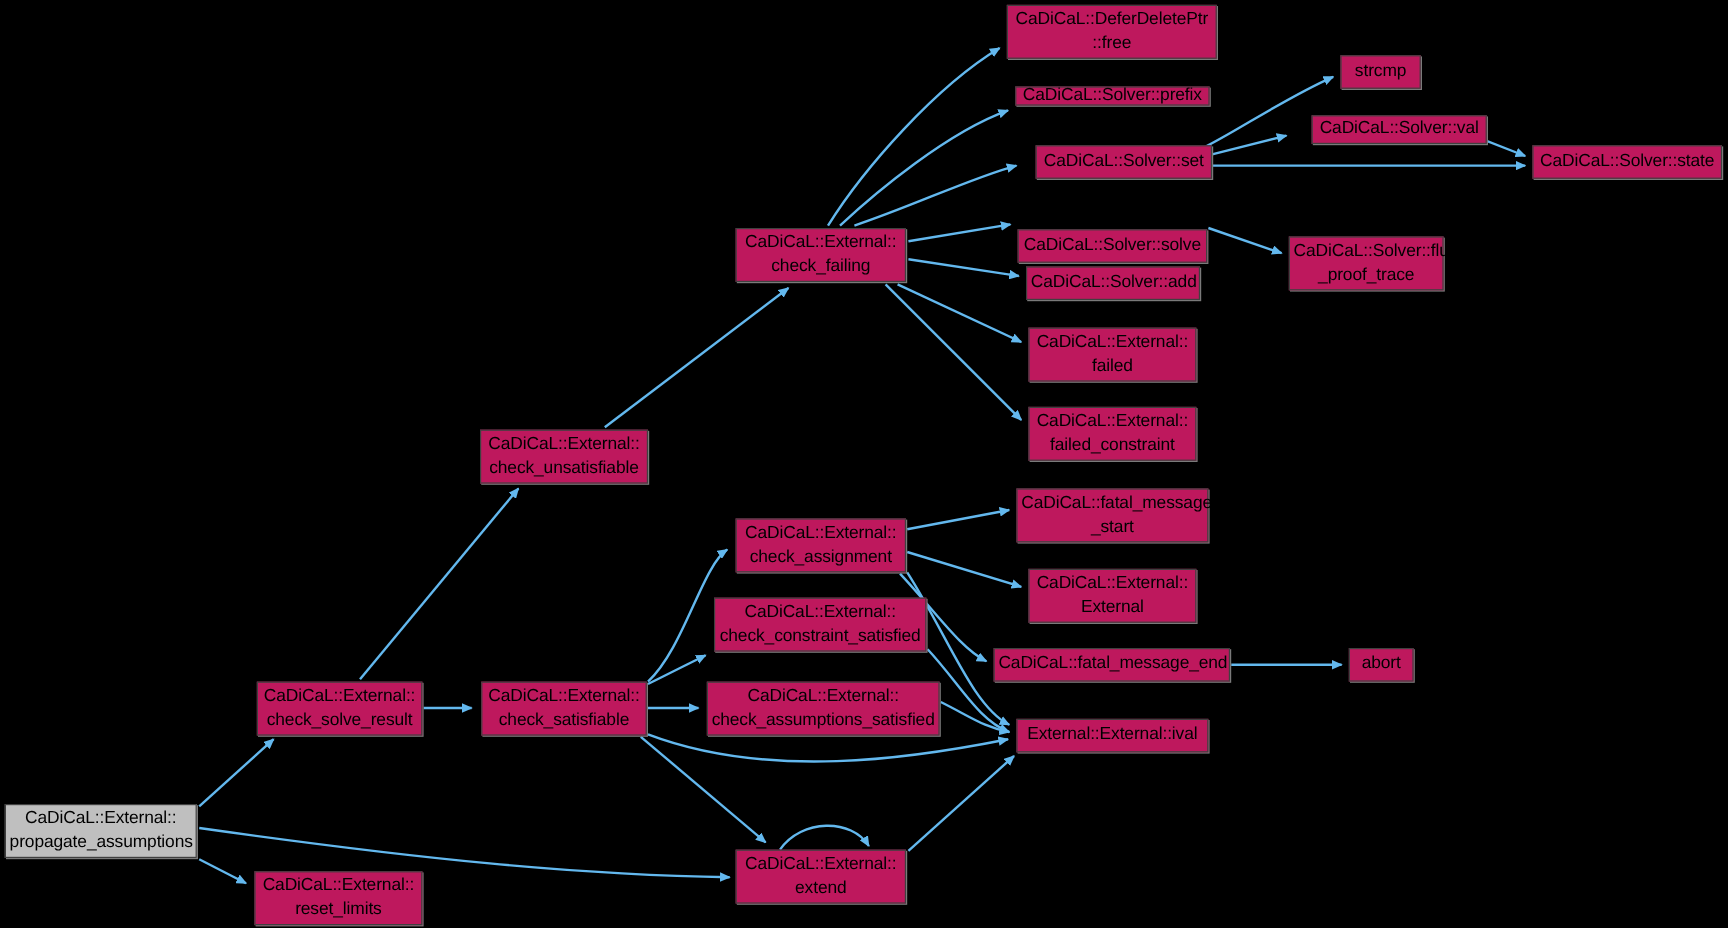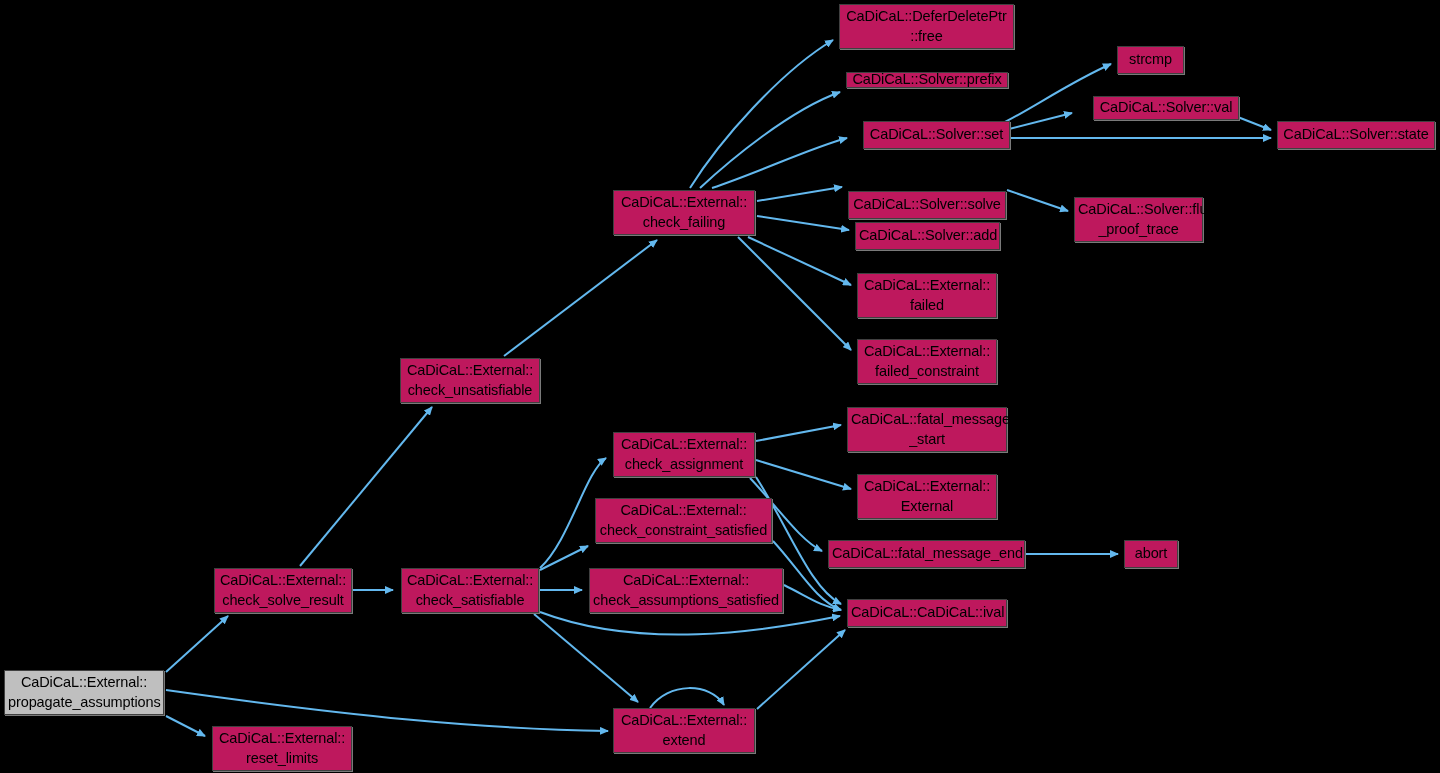--- a/index.html
+++ b/index.html
@@ -130,16 +130,16 @@
       <div class="node-box" style="left: 857px; top: 273px; width: 140px; height: 45px;"><span class="node-label">CaDiCaL::External::
 failed</span></div>
       <div class="node-box" style="left: 857px; top: 339px; width: 140px; height: 45px;"><span class="node-label">CaDiCaL::External::
 failed_constraint</span></div>
       <div class="node-box" style="left: 847px; top: 407px; width: 160px; height: 45px;"><span class="node-label">CaDiCaL::fatal_message
 _start</span></div>
       <div class="node-box" style="left: 857px; top: 474px; width: 140px; height: 45px;"><span class="node-label">CaDiCaL::External::
 External</span></div>
       <div class="node-box" style="left: 828px; top: 540px; width: 197px; height: 28px;"><span class="node-label">CaDiCaL::fatal_message_end</span></div>
       <div class="node-box" style="left: 1124px; top: 540px; width: 54px; height: 28px;"><span class="node-label">abort</span></div>
-      <div class="node-box" style="left: 847px; top: 599px; width: 160px; height: 28px;"><span class="node-label">CaDiCaL::CaDiCaL::ival</span></div>
+      <div class="node-box" style="left: 847px; top: 599px; width: 160px; height: 28px;"><span class="node-label">External::External::ival</span></div>
     </div>
 
 </div>
 
 </body></html>

